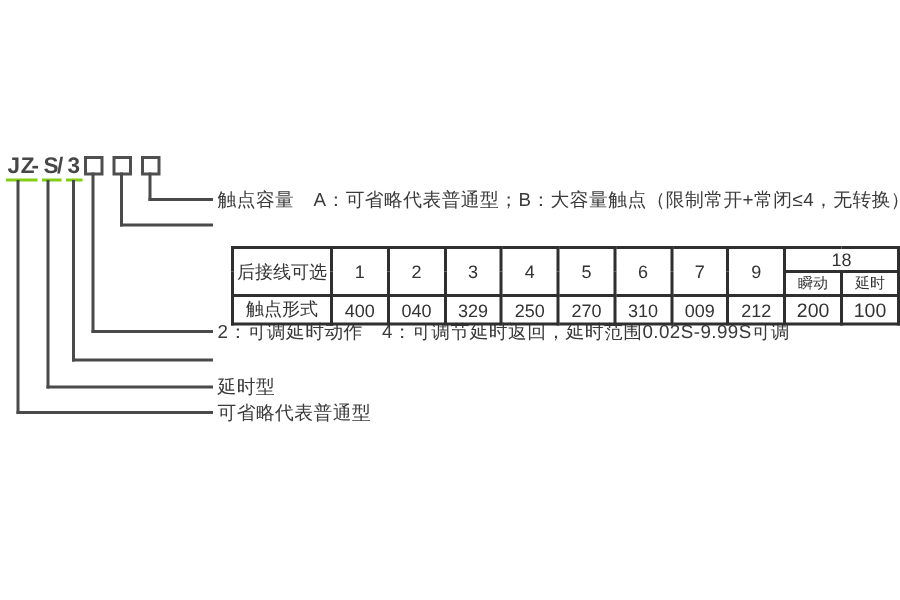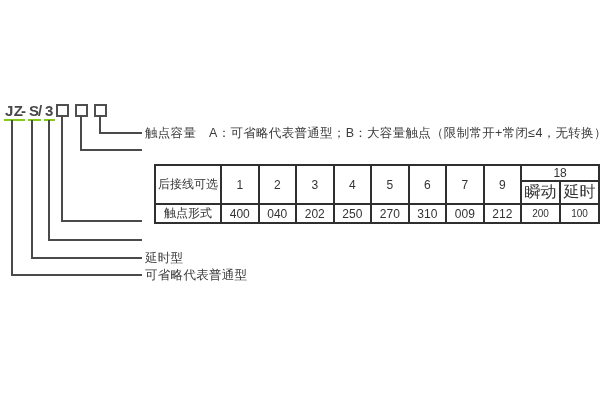--- a/index.html
+++ b/index.html
@@ -66,23 +66,23 @@
     border: 2px solid #2f2f2f;
     text-align: center;
     vertical-align: middle;
     padding: 0 2px;
     white-space: nowrap;
     overflow: hidden;
   }
   .spec-table .hd { width: 60px; }
   .spec-table .c  { width: 33px; }
   .spec-table .r1 td { height: 11px; }
-  .spec-table .r2 td { height: 11px; font-size: 16px; }
+  .spec-table .r2 td { height: 11px; font-size: 10px; }
   .spec-table .r3 td { height: 17px; }
-  .spec-table .sub { font-size: 10px; }
+  .spec-table .sub { font-size: 13px; }
 </style>
 </head>
 <body>
 
 <div id="canvas">
 
   <span class="model-char und" style="left:4px">JZ</span>
   <span class="model-char" style="left:21px">-</span>
   <span class="model-char und" style="left:28px">S</span>
   <span class="model-char" style="left:38px">/</span>
@@ -92,20 +92,21 @@
   <span class="code-box" style="left:94px"></span>
 
   <div class="elbow" style="left:99px; top:115px; width:41px; height:17px;"></div>
   <div class="elbow" style="left:80px; top:115px; width:60px; height:34px;"></div>
   <div class="elbow" style="left:61px; top:115px; width:79px; height:105px;"></div>
   <div class="elbow" style="left:48px; top:120px; width:92px; height:119px;"></div>
   <div class="elbow" style="left:31px; top:120px; width:109px; height:137px;"></div>
   <div class="elbow" style="left:11px; top:120px; width:129px; height:154px;"></div>
 
   <div class="callout" style="top:126px">触点容量　A：可省略代表普通型；B：大容量触点（限制常开+常闭≤4，无转换）</div>
+  <div class="callout" style="top:214px">2：可调延时动作　4：可调节延时返回，延时范围0.02S-9.99S可调</div>
   <div class="callout" style="top:251px">延时型</div>
   <div class="callout" style="top:268px">可省略代表普通型</div>
 
   <table class="spec-table">
     <tbody>
         <tr class="r1">
       <td class="hd" rowspan="2">后接线可选</td>
       <td class="c" rowspan="2">1</td>
       <td class="c" rowspan="2">2</td>
       <td class="c" rowspan="2">3</td>
@@ -117,21 +118,21 @@
       <td class="c" colspan="2">18</td>
     </tr>
     <tr class="r2">
       <td class="c sub">瞬动</td>
       <td class="c sub">延时</td>
     </tr>
     <tr class="r3">
       <td class="hd">触点形式</td>
       <td class="c">400</td>
       <td class="c">040</td>
-      <td class="c">202</td>
+      <td class="c">329</td>
       <td class="c">250</td>
       <td class="c">270</td>
       <td class="c">310</td>
       <td class="c">009</td>
       <td class="c">212</td>
       <td class="c sub">200</td>
       <td class="c sub">100</td>
     </tr>
   </tbody>
     </table>

